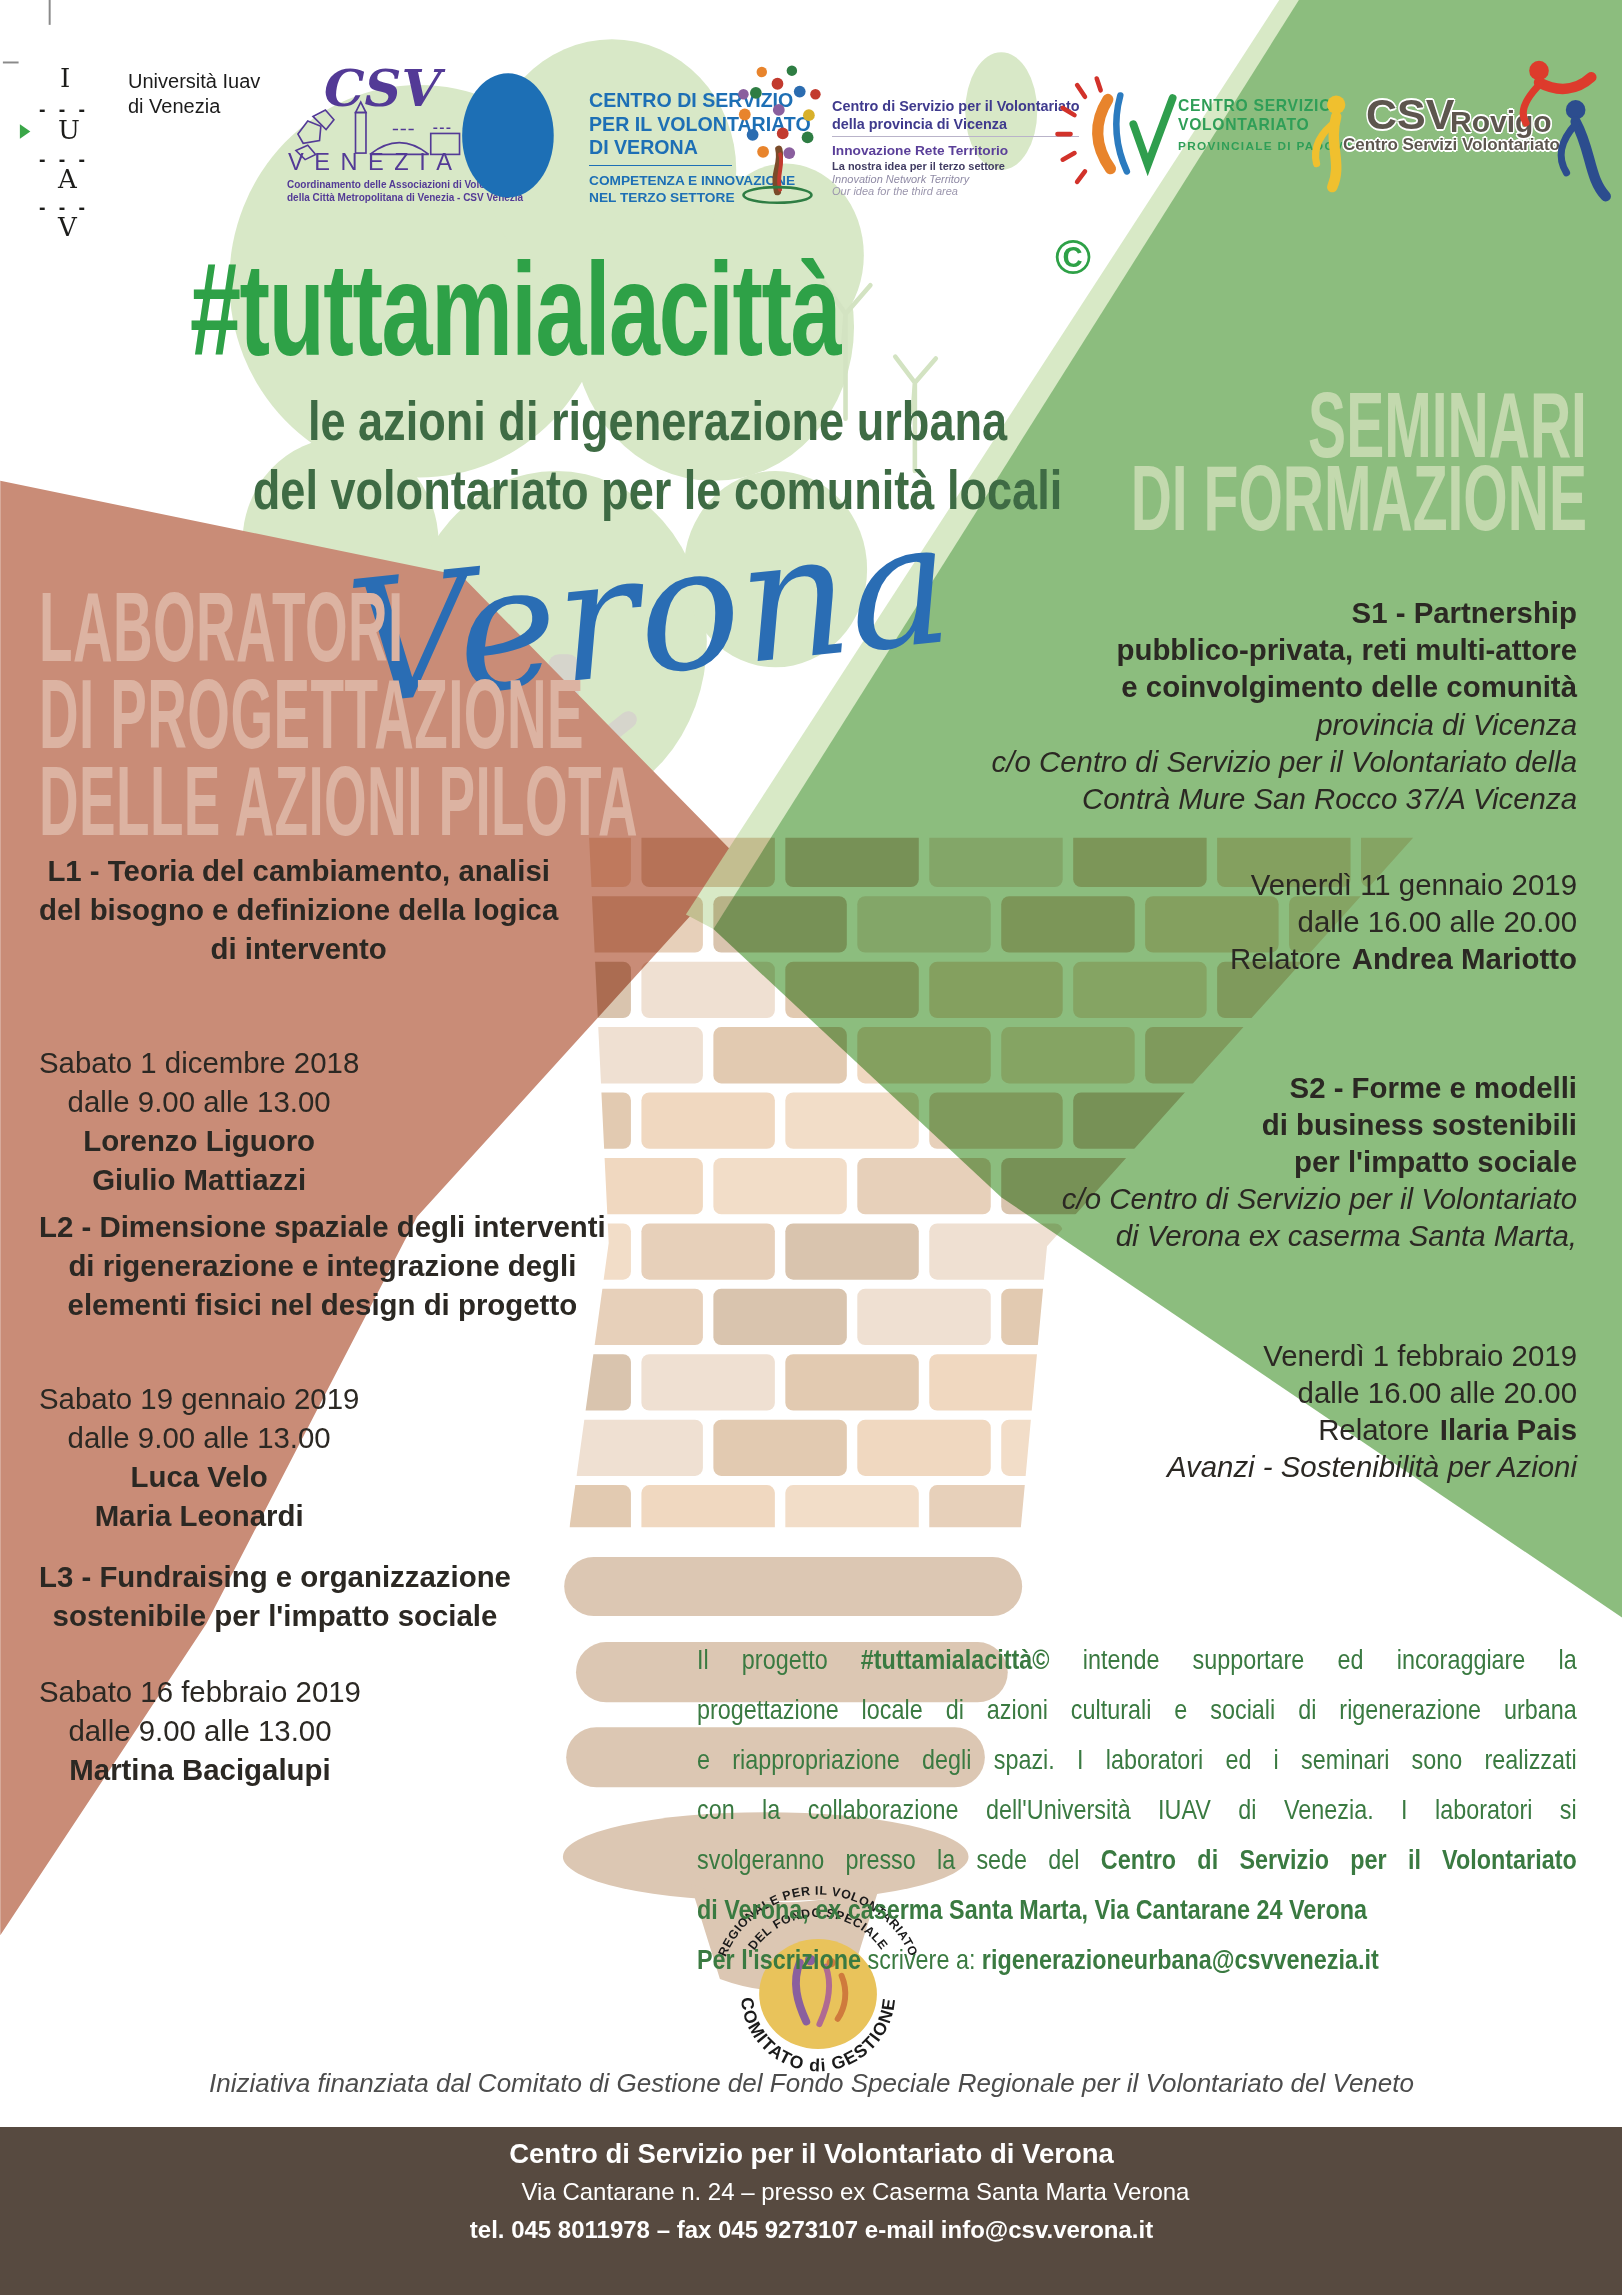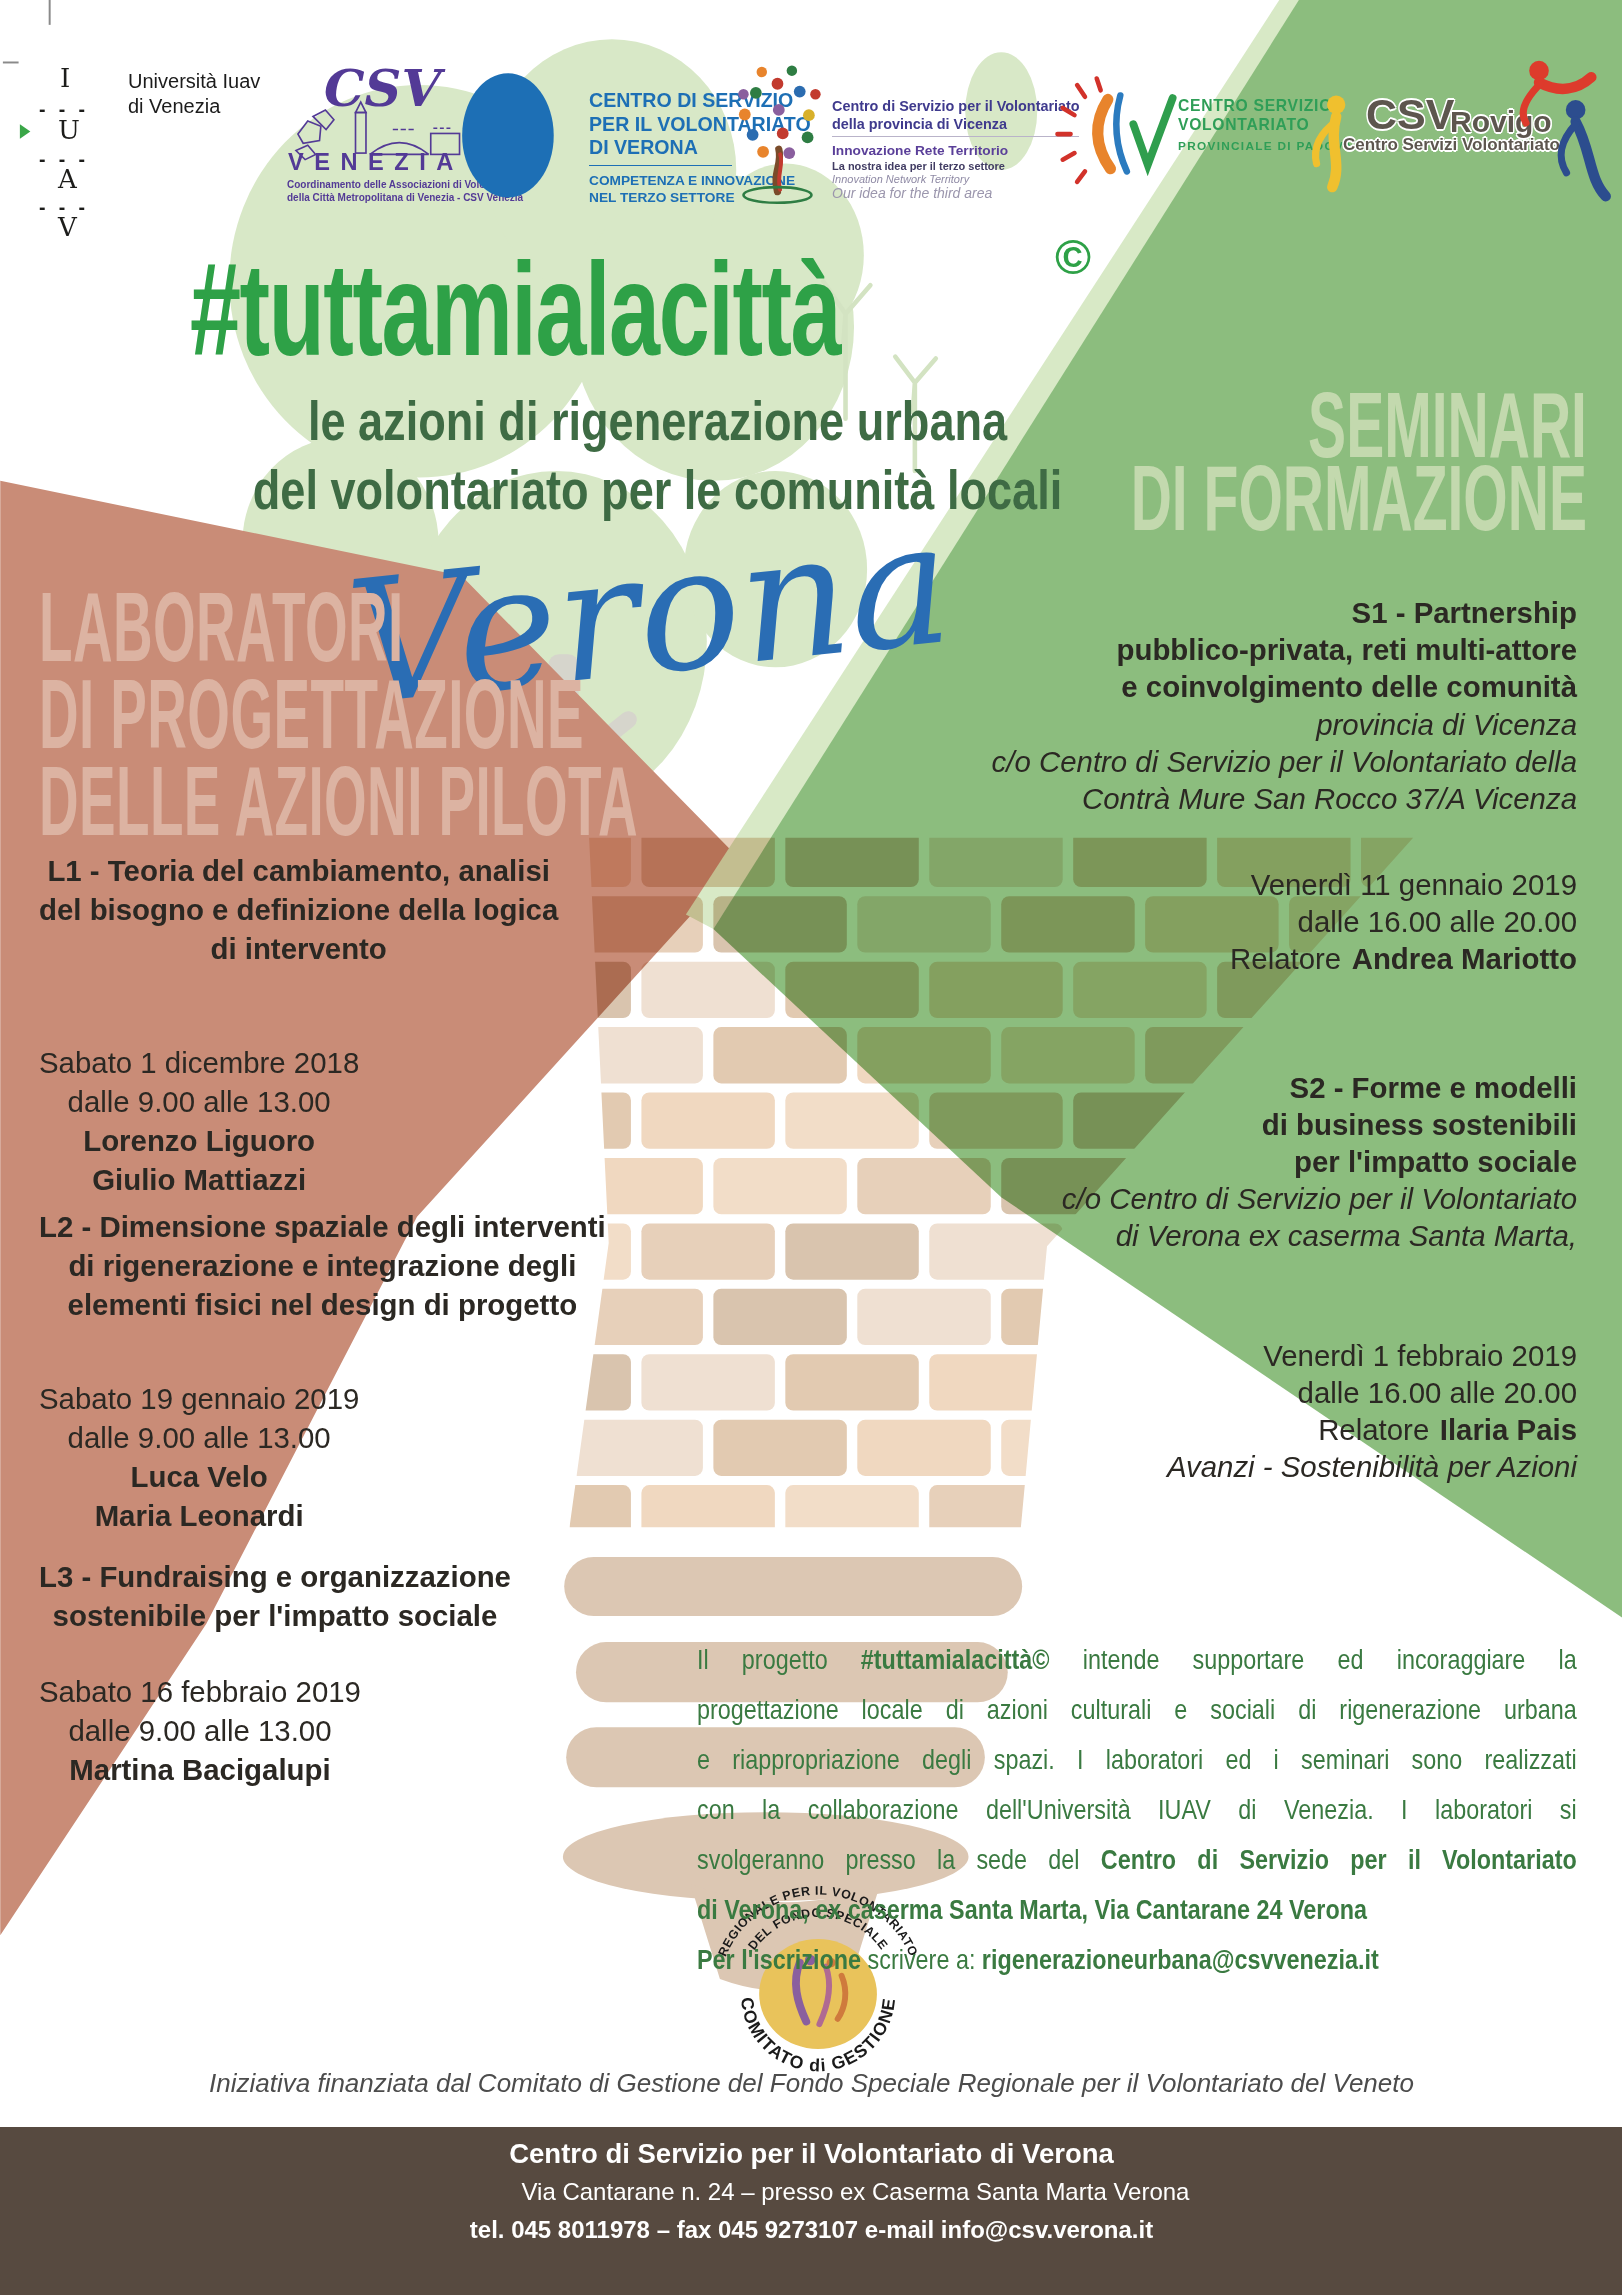--- a/index.html
+++ b/index.html
@@ -38,31 +38,31 @@
   .ft{left:0;width:1623px;text-align:center;color:#ffffff;white-space:nowrap;}
   .ft1{top:2138px;font-size:27.5px;font-weight:bold;}
   .ft2{top:2178px;font-size:24px;padding-left:44px;}
   .ft3{top:2216px;font-size:24px;font-weight:bold;}
 
   
   .iuav-letter{font-family:"DejaVu Serif",serif;font-size:26px;color:#1d1d1b;}
   .iuav-dash{font-size:19.6px;font-weight:bold;letter-spacing:3.9px;color:#1d1d1b;}
   .uni-name{font-size:20px;line-height:25px;color:#1c1c1c;}
   .vnz-mark{font-family:"DejaVu Serif",serif;font-style:italic;font-weight:bold;font-size:51px;color:#533a96;}
-  .vnz-city{font-size:23.6px;font-weight:bold;letter-spacing:10.5px;color:#533a96;}
+  .vnz-city{font-size:23.6px;font-weight:normal;letter-spacing:10.5px;color:#533a96;}
   .vnz-cap{font-size:10px;font-weight:bold;color:#533a96;line-height:12.4px;}
   .vr-badge{left:462px;top:73px;width:92px;height:124px;text-align:center;line-height:124px;
             font-size:35px;font-weight:bold;font-style:italic;color:#ffffff;}
   .vr-t{font-size:19.6px;font-weight:bold;color:#1d6fb5;white-space:nowrap;}
   .vr-s{font-size:13.7px;font-weight:bold;color:#1d6fb5;white-space:nowrap;}
   .vi-t{font-size:14.4px;font-weight:bold;color:#3f3a8d;white-space:nowrap;}
   .vi-m{font-size:13.7px;font-weight:bold;color:#5a3f99;}
   .vi-s1{font-size:11px;font-weight:bold;color:#413c63;}
   .vi-s2{font-size:11px;font-style:italic;color:#8f8aa5;}
-  .vi-s3{font-size:14px;font-style:italic;color:#9b96ad;text-align:center;}
+  .vi-s3{font-size:11px;font-style:italic;color:#9b96ad;text-align:center;}
   .pd-t{font-size:15.7px;color:#2f9e57;letter-spacing:0.7px;font-weight:bold;white-space:nowrap;}
   .pd-s{font-size:11.8px;color:#2f9e57;letter-spacing:1.3px;font-weight:bold;white-space:nowrap;}
   .rv{color:#5d564e;font-weight:bold;white-space:nowrap;
       text-shadow:1.3px 1.3px 0 #fff,-1.3px -1.3px 0 #fff,1.3px -1.3px 0 #fff,-1.3px 1.3px 0 #fff,0 2px 0 #fff,0 -2px 0 #fff;}
 </style>
 </head>
 <body>
 
 <div id="poster">
 

